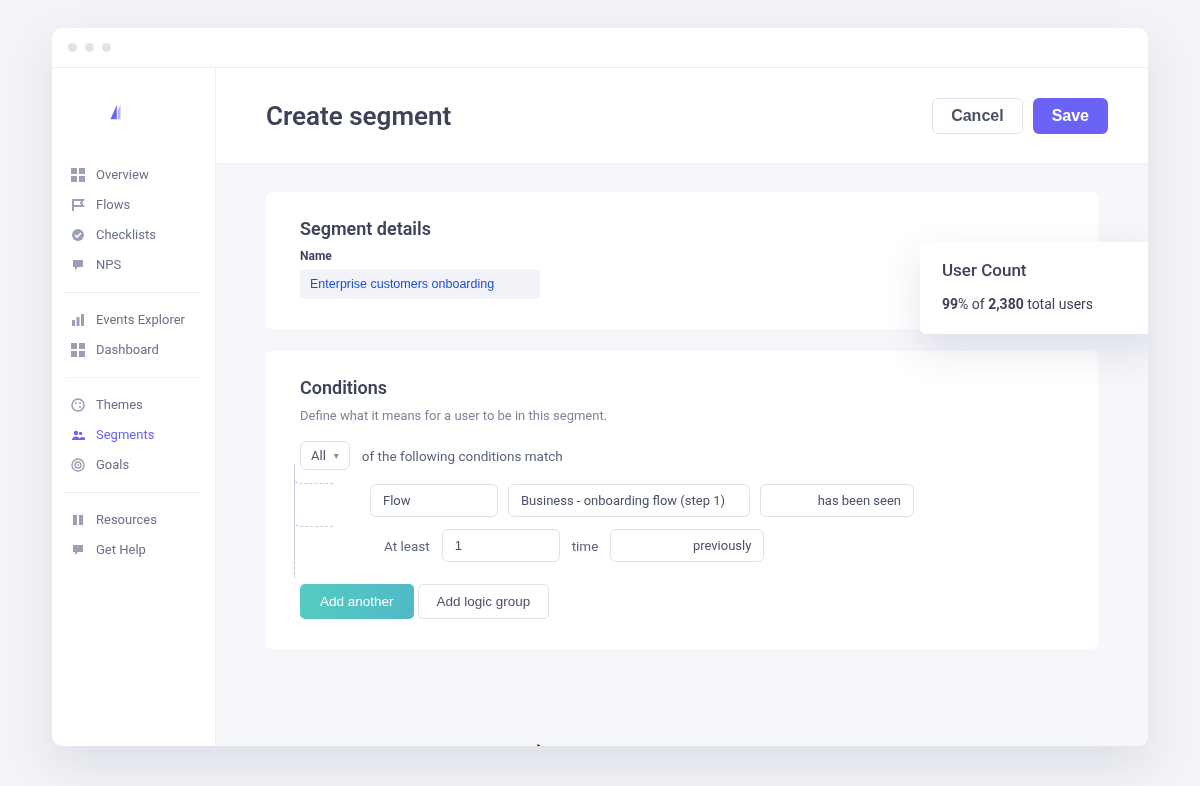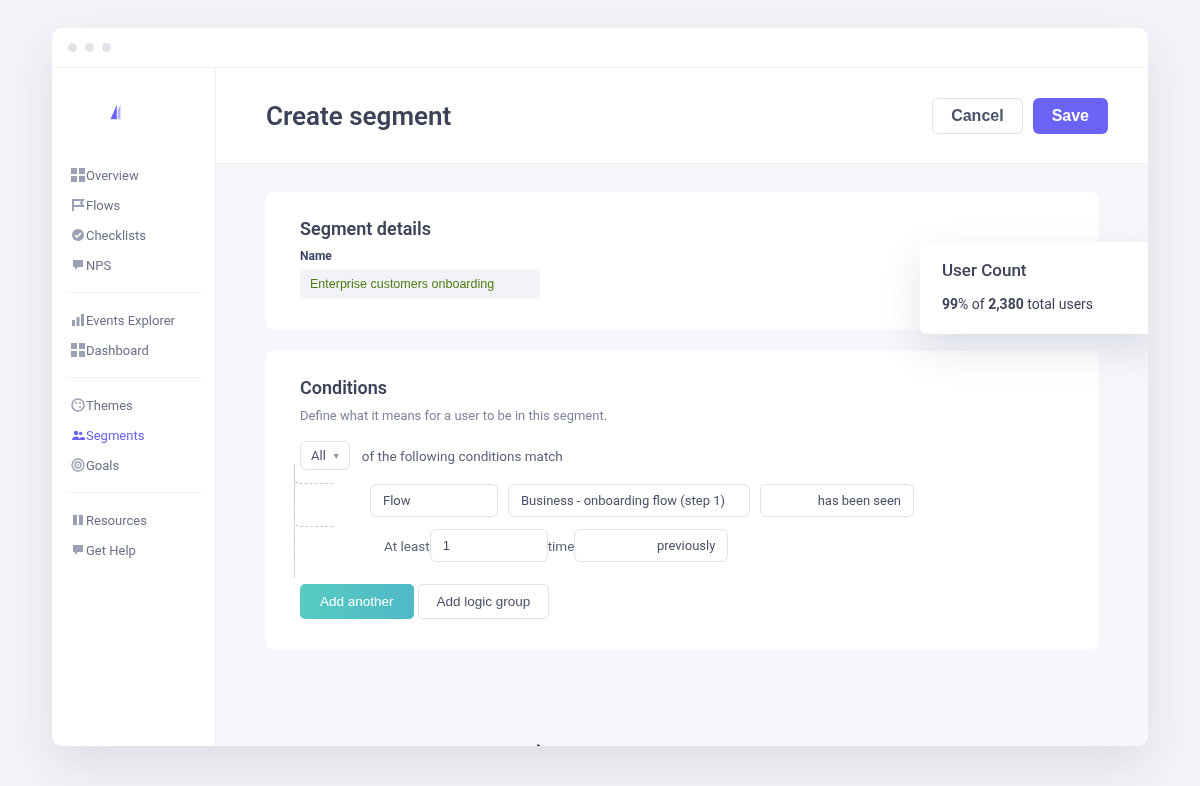--- a/index.html
+++ b/index.html
@@ -39,21 +39,21 @@
   .logo-wrap {
     height: 88px; display:flex; align-items:center; justify-content:flex-start;
     padding-left: 52px;
   }
   .logo {
     width: 22px; height: 24px; position: relative;
   }
   .nav-group { padding: 4px 0; }
   .nav-hr { border: 0; border-top: 1px solid #eef0f5; margin: 8px 14px; }
   .nav-item {
-    display:flex; align-items:center; 
+    display:flex; gap:10px;
     padding: 7px 18px;
     cursor: pointer;
     color: #6a7288;
   }
   .nav-item.active { color: #6b63f6; }
   .nav-icon { width:16px; height:16px; display:inline-flex; align-items:center; justify-content:center; color:#9aa1b4; }
   .nav-item.active .nav-icon { color:#6b63f6; }
   
   .main { flex: 1; display:flex; flex-direction:column; background:#fff; }
   .header {
@@ -78,38 +78,38 @@
   }
   .card {
     background:#fff;
     border-radius:6px;
     padding: 26px 34px 30px 34px;
     margin-bottom: 22px;
   }
   .card-title { font-size:18px; font-weight:600; color:#3c4257; margin-bottom:10px; }
   .field-label { font-size:12px; font-weight:700; color:#3c4566; margin-bottom:6px; display:block; }
   .name-input {
-    background:#f2f3f8; border:0; padding:8px 10px; font-size:12.5px; color:#4d7c0f; border-radius:4px;
+    background:#f2f3f8; border:0; padding:8px 10px; font-size:12.5px; color:#1d4ed8; border-radius:4px;
     width: 240px;
   }
   .sub { font-size:13px; color:#7c859b; margin-bottom:18px; }
   
   .cond-head { display:flex; align-items:center; gap:12px; margin-bottom:14px; }
   .select, .pill, .num-input {
     border:1px solid #dfe2ec; border-radius:6px; background:#fff;
     font-size:13px; color:#4a5168; padding:8px 12px;
   }
   .select { display:flex; align-items:center; gap:8px; cursor:pointer; }
   .chev { font-size:10px; color:#8a91a6; }
   .cond-text { font-size:13.5px; color:#5b647a; }
   .row1 { display:flex; gap:10px; margin-left:70px; margin-bottom:12px; }
   .pill-flow { width:128px; }
   .pill-wide { width:242px; }
   .pill-med  { width:154px;text-align:right; }
-  .row2 { display:flex; align-items:center; margin-left:70px; margin-bottom:22px; }
+  .row2 { display:flex; align-items:center; gap:12px; margin-left:70px; margin-bottom:22px; }
   .num-input { width:118px; text-align:left; }
   .row-btns { display:flex; gap:4px; }
   .btn-teal {
     background: linear-gradient(90deg,#56cbc2,#4fb9c6);
     color:#fff; border:0; padding:9px 20px; font-size:13.5px; border-radius:5px; cursor:pointer;
   }
   .btn-ghost {
     background:#fff; border:1px solid #dfe2ec; color:#4a5168; padding:9px 18px; font-size:13.5px; border-radius:5px; cursor:pointer;
   }
   

